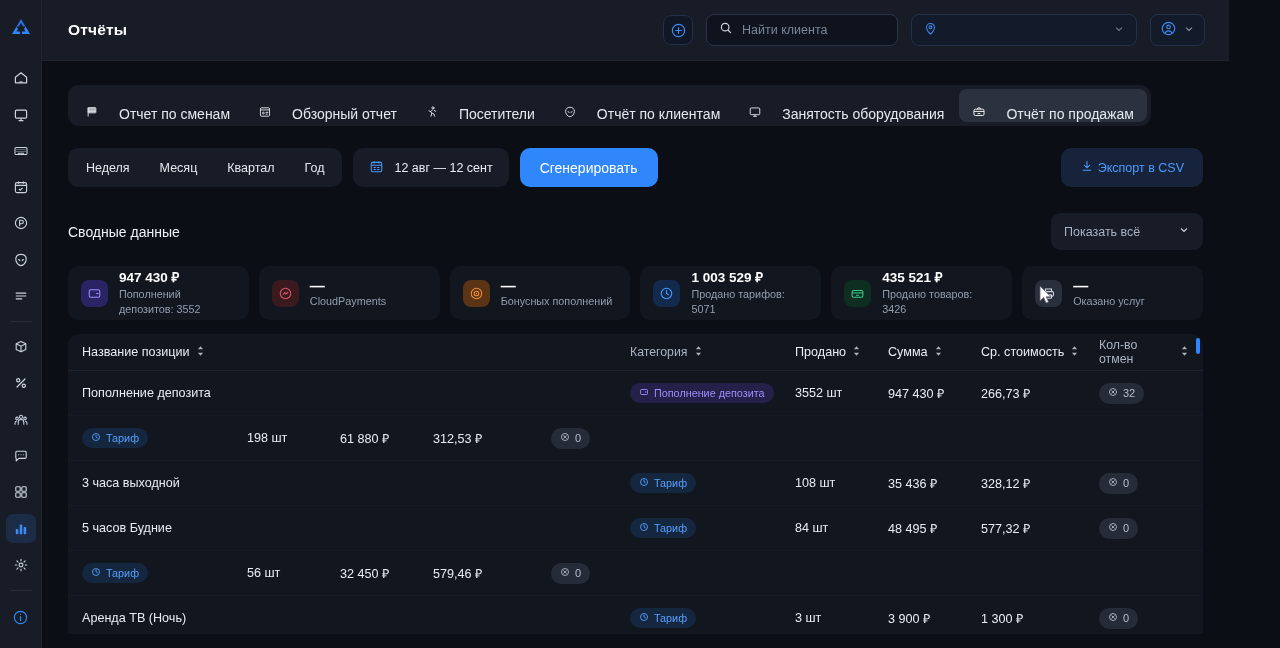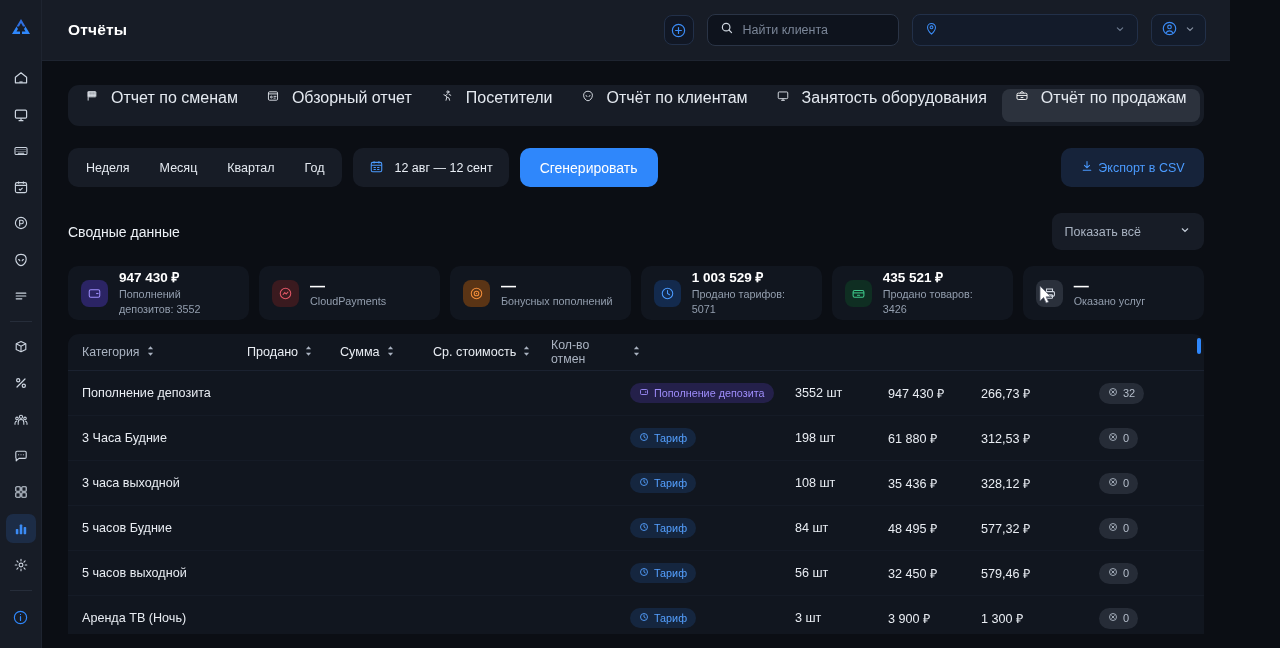--- a/index.html
+++ b/index.html
@@ -75,22 +75,22 @@
   .content { flex: 1; overflow: hidden; position: relative; }
 
   .tabs-wrap {
     margin: 24px 26px 0 26px;
     background: #171c26; border-radius: 11px;
     height: 41px; display: inline-flex; align-items: center;
     padding: 4px; gap: 2px;
   }
   .tab {
     height: 33px; padding: 0 13px; border-radius: 8px;
-    display: flex; align-items: flex-start; gap: 12px;
-    font-size: 16px; color: #e4e9f0; white-space: nowrap;
+    display: flex; align-items: flex-end; gap: 20px;
+    font-size: 14px; color: #e4e9f0; white-space: nowrap;
   }
   .tab.active { background: #2c323d; }
 
   .filterbar {
     margin: 22px 26px 0 26px; display: flex; align-items: center; gap: 11px;
   }
   .period-group {
     background: #171c26; border-radius: 10px; height: 39px;
     display: flex; align-items: center; padding: 3px;
   }
@@ -540,20 +540,29 @@
             <div class="card-sub">Оказано услуг</div>
           </div>
         </div>
       </div>
 
       
       <div class="table-wrap">
         <div class="scrollbar"></div>
 
         <div class="thead">
+          <div class="th c-name">
+            <span>Название позиции</span>
+            <span>
+              <svg width="9" height="12" viewBox="0 0 10 14" fill="none" stroke="#aab3c1" stroke-width="1.4" stroke-linecap="round">
+                <path d="M5 1.5L8 5H2z" fill="#aab3c1" stroke="none"></path>
+                  <path d="M5 12.5L8 9H2z" fill="#aab3c1" stroke="none"></path>
+              </svg>
+            </span>
+          </div>
           <div class="th c-cat">
             <span>Категория</span>
             <span>
               <svg width="9" height="12" viewBox="0 0 10 14">
                   <path d="M5 1.5L8 5H2z" fill="#aab3c1"></path>
                   <path d="M5 12.5L8 9H2z" fill="#aab3c1"></path>
                 </svg>
             </span>
           </div>
           <div class="th c-sold">
@@ -617,21 +626,20 @@
                   <circle cx="10" cy="10" r="7"></circle>
                     <path d="M7.4 7.4l5.2 5.2M12.6 7.4l-5.2 5.2" stroke-linecap="round"></path>
                 </svg>
               </span>
               <span>32</span>
             </span>
           </div>
         </div>
 
         <div class="row">
-          <div class="c-name">3 Часа Будние</div>
           <div class="c-cat">
             <span class="badge tariff">
               <span>
                 <svg width="10" height="10" viewBox="0 0 20 20" fill="none" stroke="#55a0ff" stroke-width="1.8">
                   <circle cx="10" cy="10" r="7"></circle>
                     <path d="M10 6.1V10l2.7 1.7" stroke-linecap="round"></path>
                 </svg>
               </span>
               <span>Тариф</span>
             </span>
@@ -704,21 +712,20 @@
                   <circle cx="10" cy="10" r="7"></circle>
                     <path d="M7.4 7.4l5.2 5.2M12.6 7.4l-5.2 5.2" stroke-linecap="round"></path>
                 </svg>
               </span>
               <span>0</span>
             </span>
           </div>
         </div>
 
         <div class="row">
-          <div class="c-name">5 часов выходной</div>
           <div class="c-cat">
             <span class="badge tariff">
               <span>
                 <svg width="10" height="10" viewBox="0 0 20 20" fill="none" stroke="#55a0ff" stroke-width="1.8">
                   <circle cx="10" cy="10" r="7"></circle>
                     <path d="M10 6.1V10l2.7 1.7" stroke-linecap="round"></path>
                 </svg>
               </span>
               <span>Тариф</span>
             </span>

